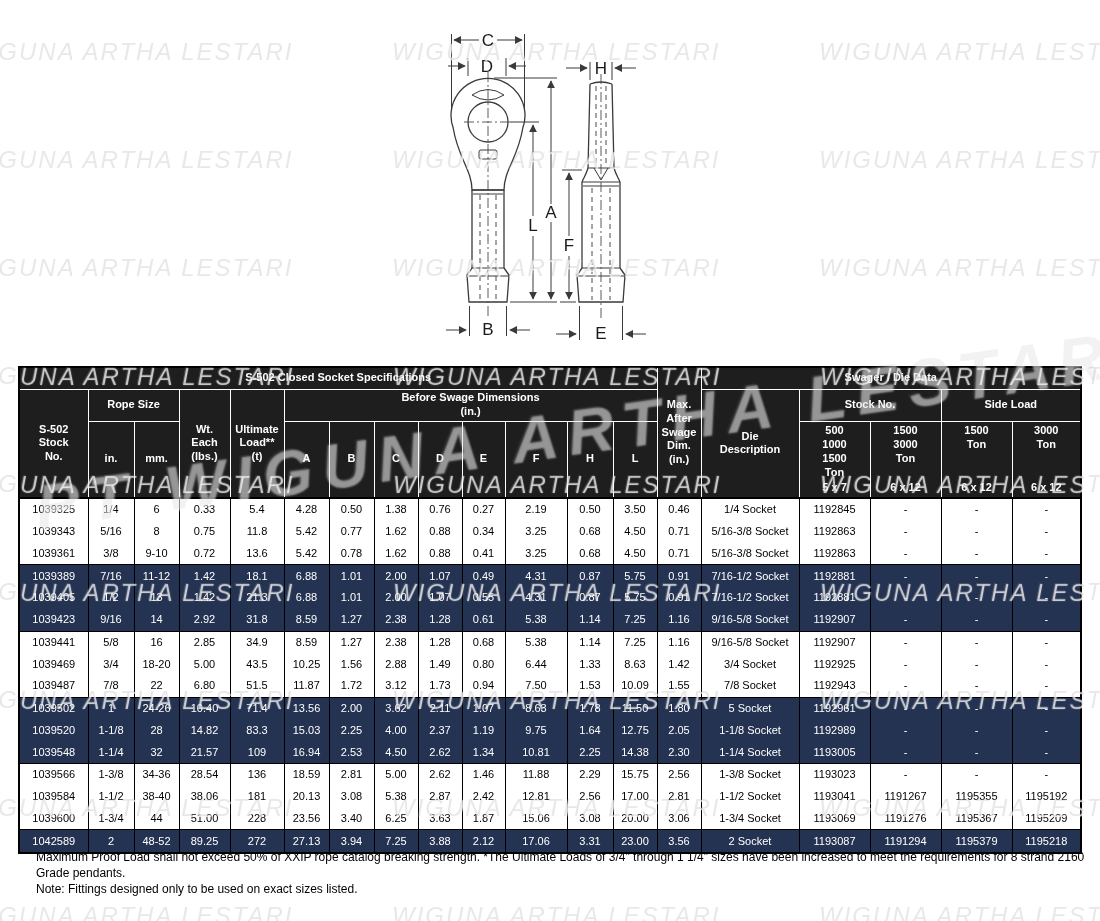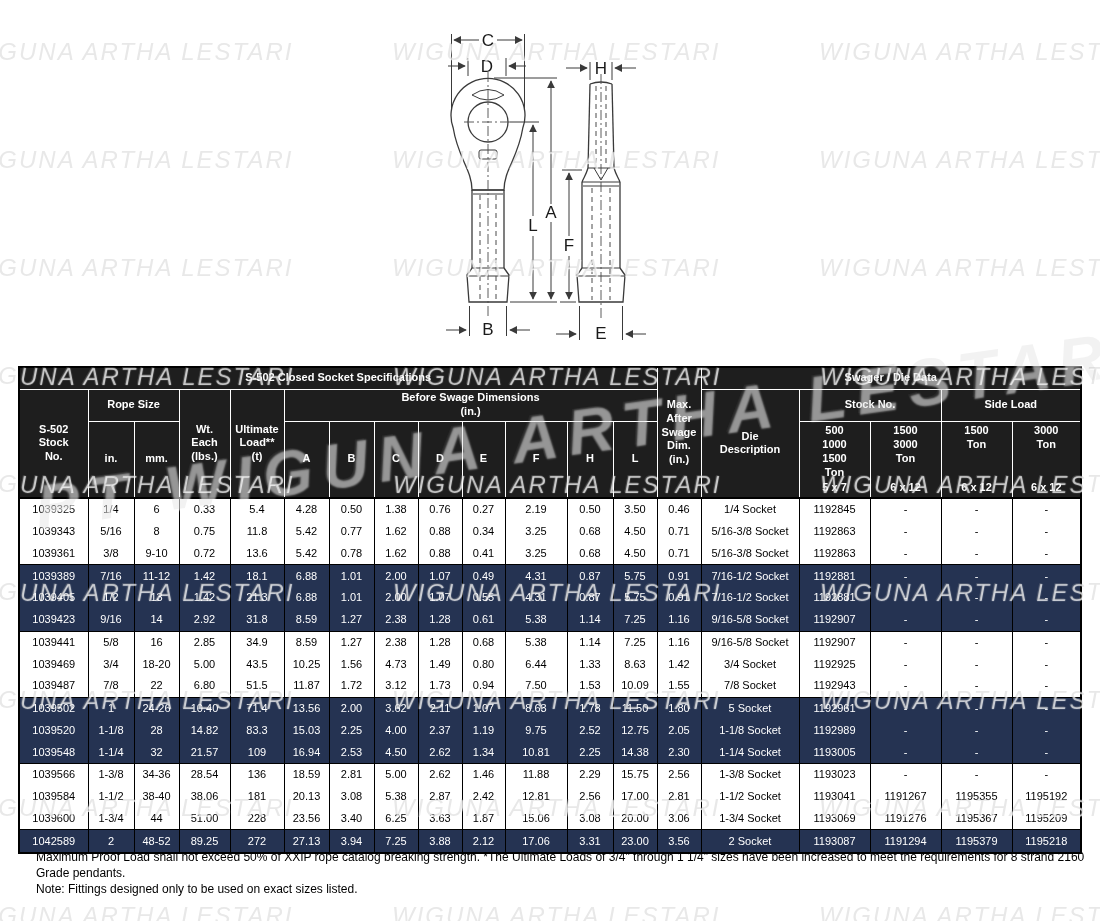--- a/index.html
+++ b/index.html
@@ -432,21 +432,21 @@
           <td>-</td>
         </tr>
         <tr>
           <td>1039469</td>
           <td>3/4</td>
           <td>18-20</td>
           <td>5.00</td>
           <td>43.5</td>
           <td>10.25</td>
           <td>1.56</td>
-          <td>4.73</td>
+          <td>2.88</td>
           <td>1.49</td>
           <td>0.80</td>
           <td>6.44</td>
           <td>1.33</td>
           <td>8.63</td>
           <td>1.42</td>
           <td>3/4 Socket</td>
           <td>1192925</td>
           <td>-</td>
           <td>-</td>
@@ -499,21 +499,21 @@
           <td>1-1/8</td>
           <td>28</td>
           <td>14.82</td>
           <td>83.3</td>
           <td>15.03</td>
           <td>2.25</td>
           <td>4.00</td>
           <td>2.37</td>
           <td>1.19</td>
           <td>9.75</td>
-          <td>2.52</td>
+          <td>1.64</td>
           <td>12.75</td>
           <td>2.05</td>
           <td>1-1/8 Socket</td>
           <td>1192989</td>
           <td>-</td>
           <td>-</td>
           <td>-</td>
         </tr>
         <tr class="shaded">
           <td>1039548</td>

